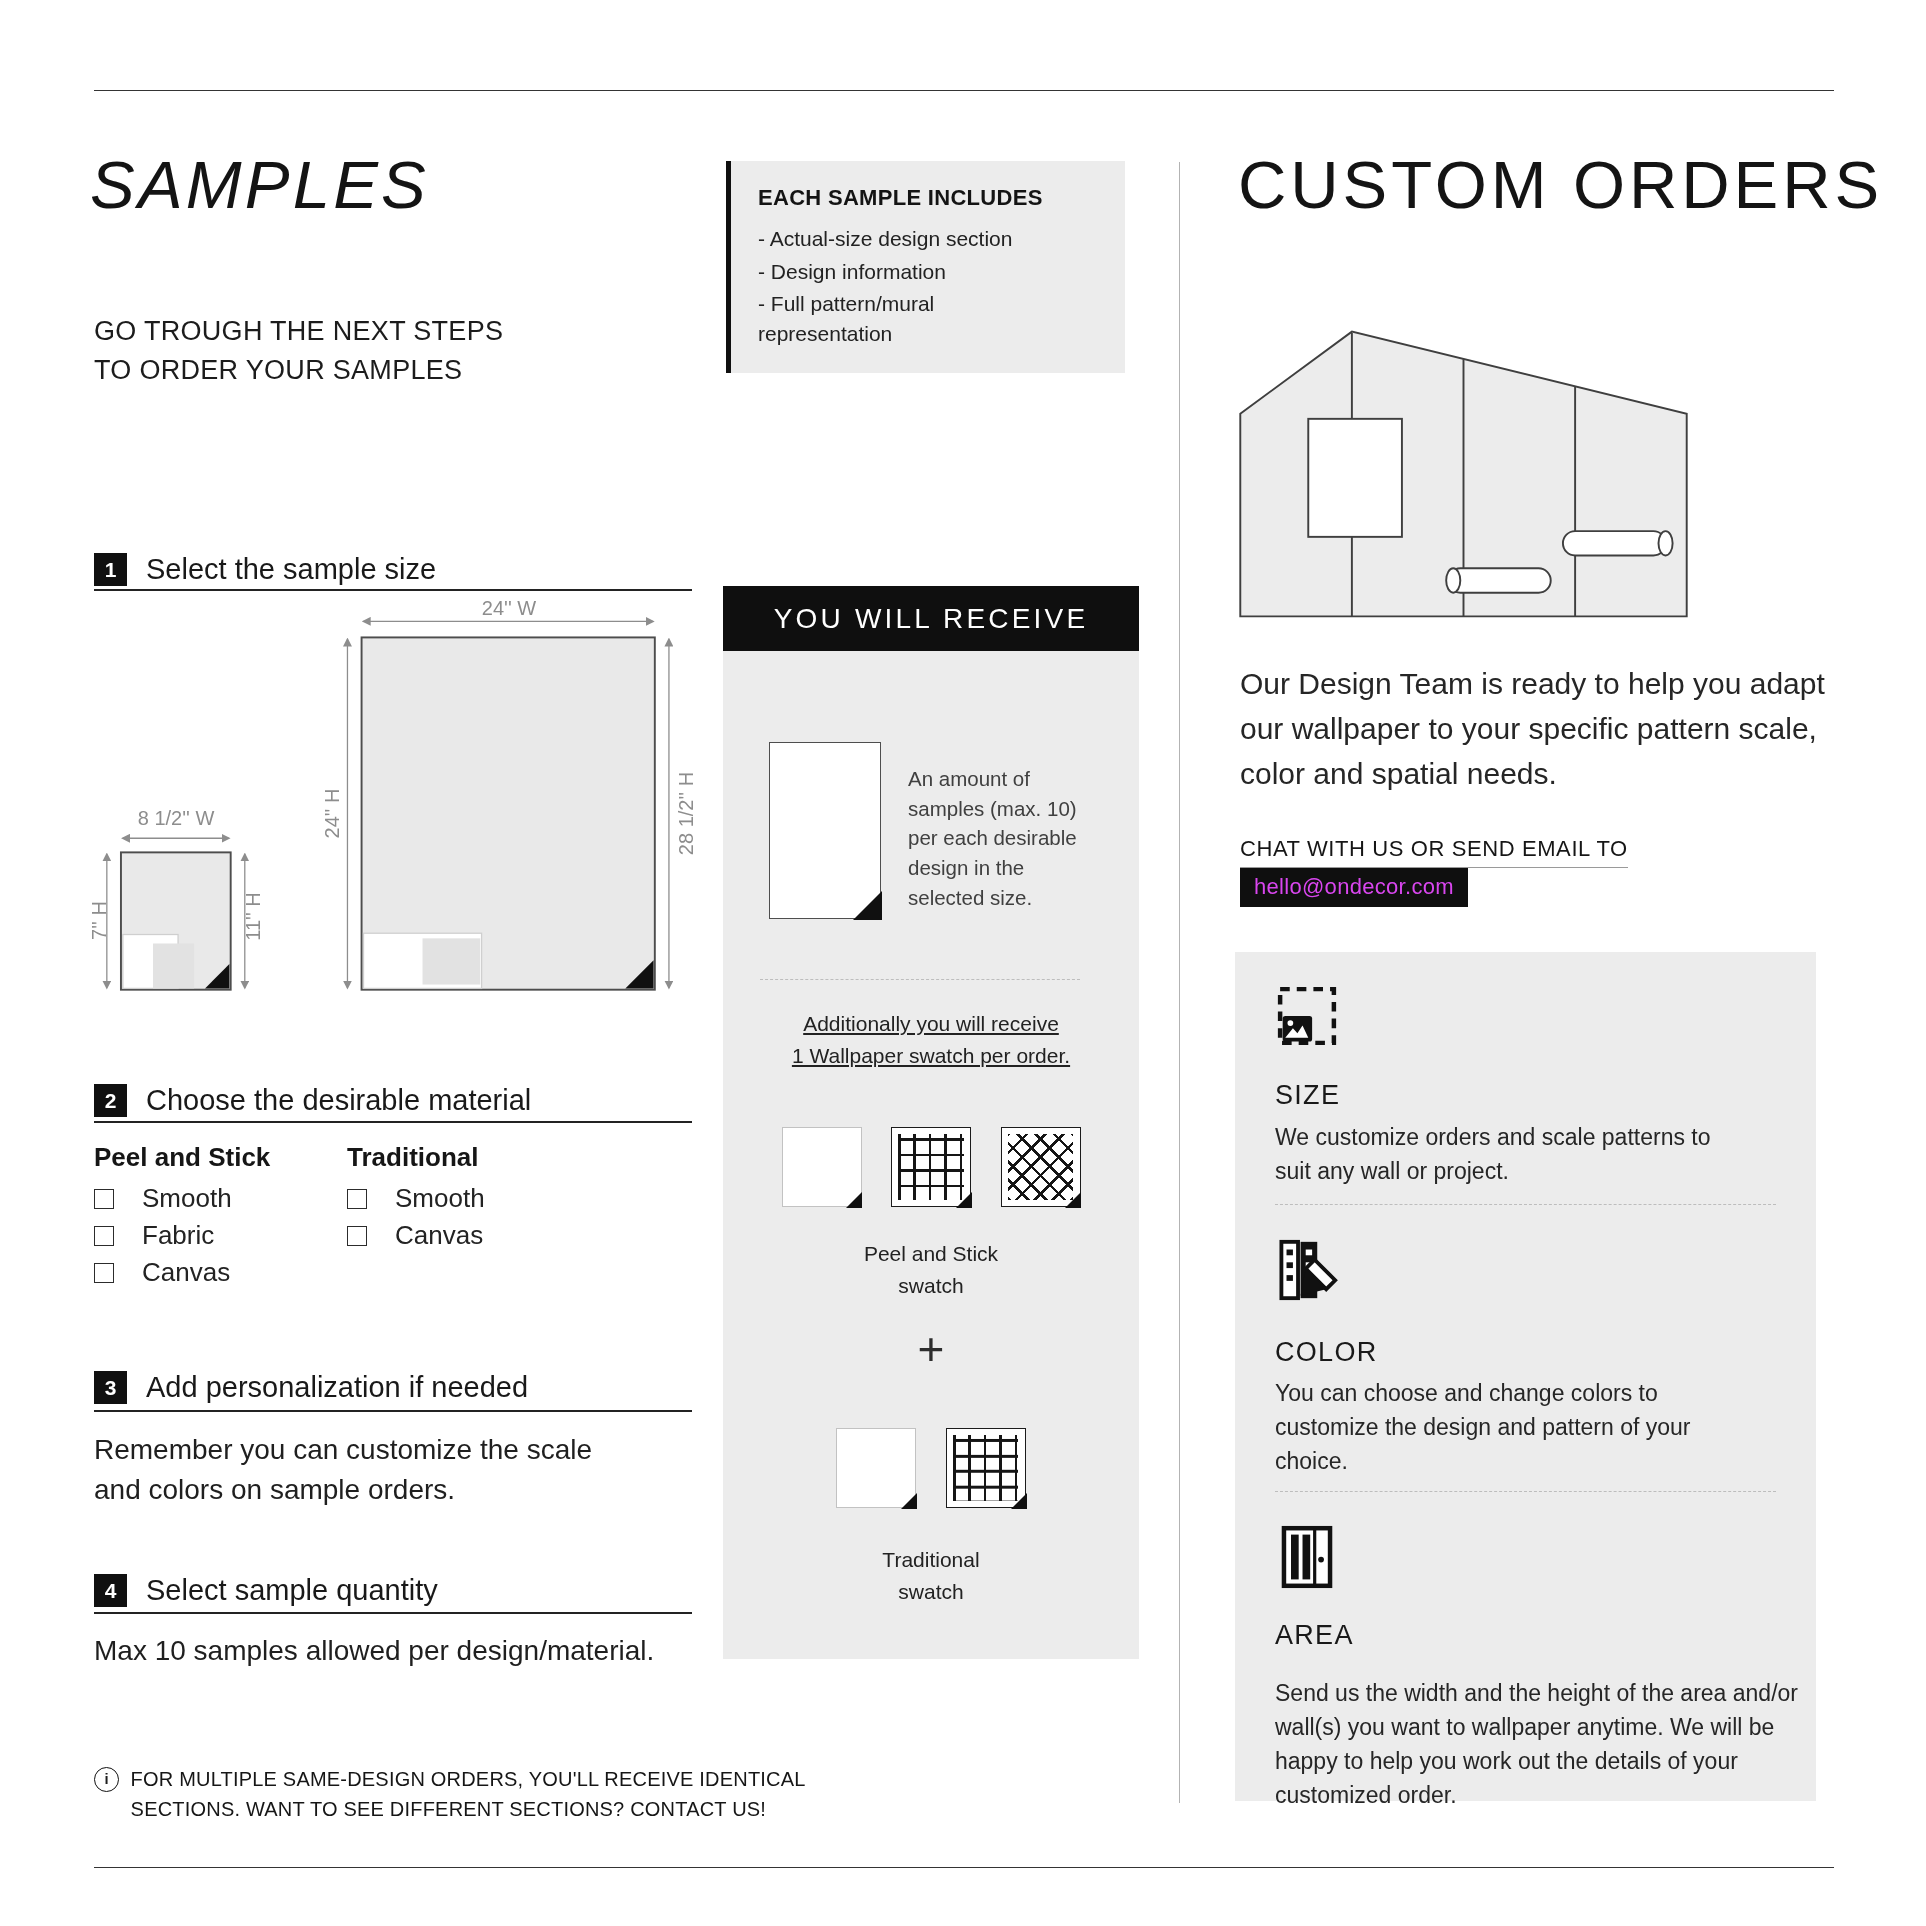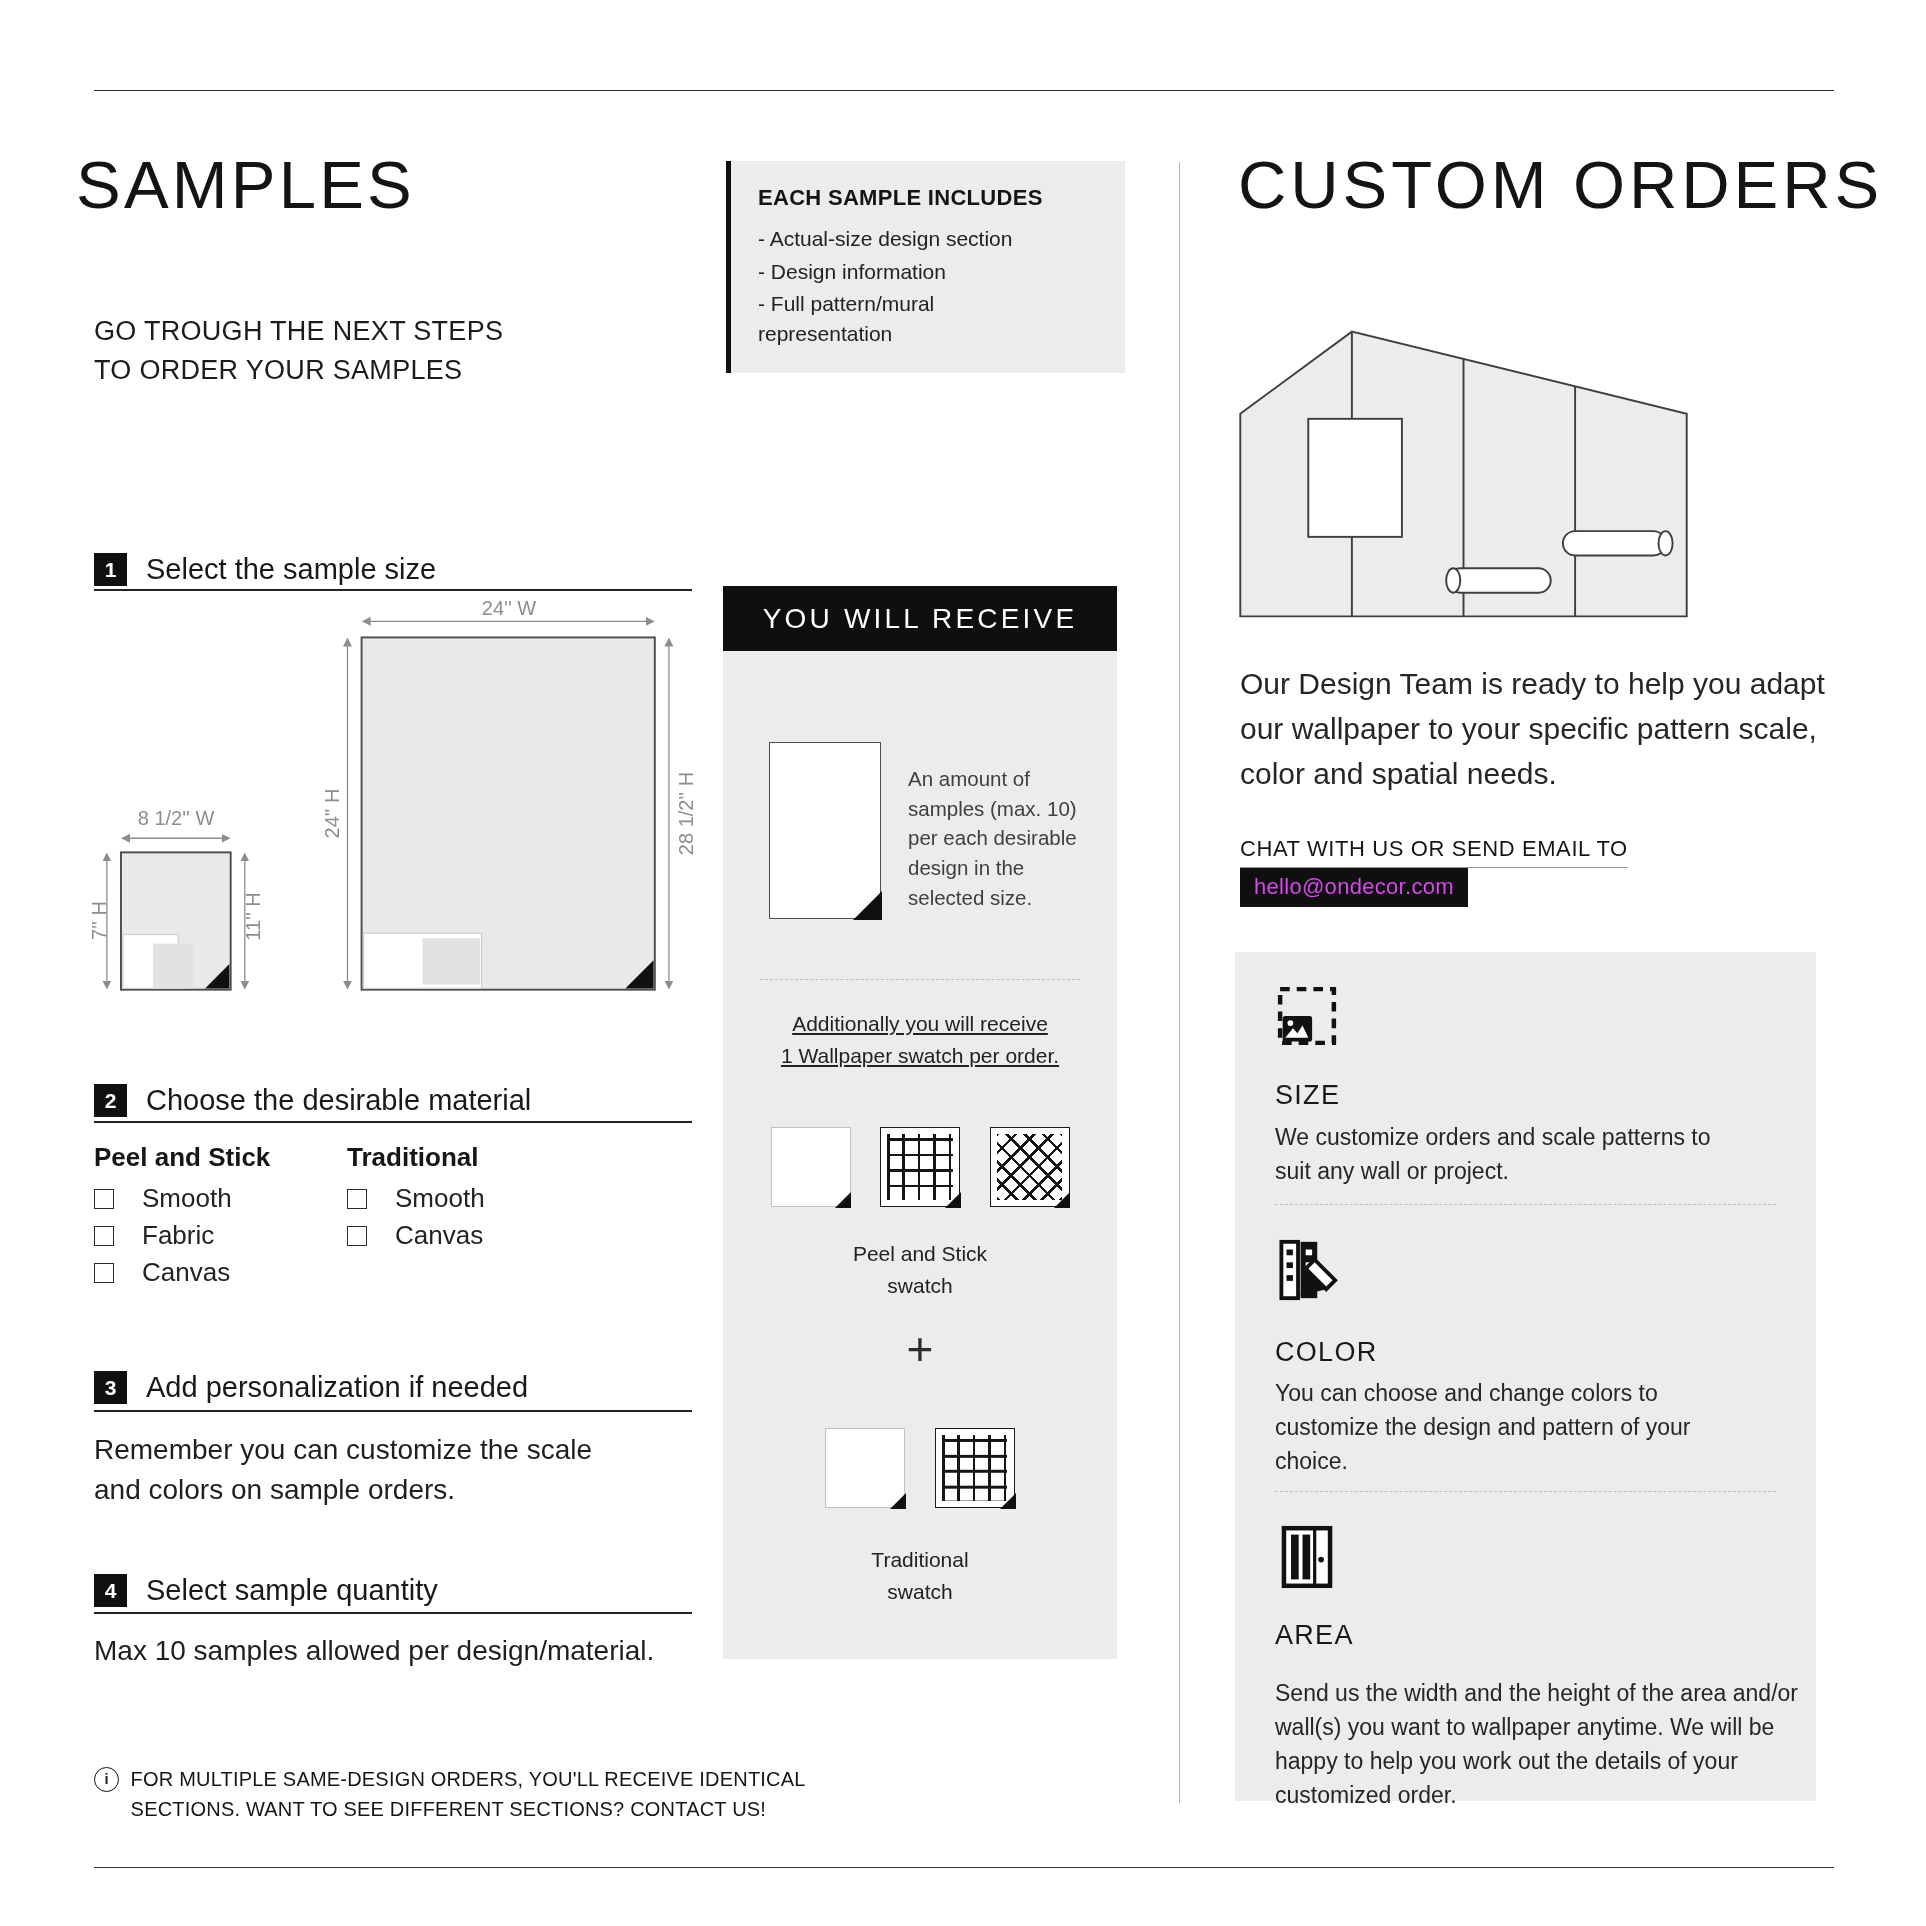--- a/index.html
+++ b/index.html
@@ -55,21 +55,21 @@
 </style>
 </head>
 <body>
 
 <div id="canvas">
 
   <div class="hairline" style="left:94px;top:90px;width:1740px;"></div>
   <div class="hairline" style="left:94px;top:1867px;width:1740px;"></div>
   <div class="vline" style="left:1179px;top:162px;height:1641px;"></div>
 
-  <div class="abs h1" style="left:76px;top:146px;">SAMPLES</div>
+  <div class="abs h1" style="left:90px;top:146px;font-style:italic;">SAMPLES</div>
   <div class="abs includes" style="left:726px;top:161px;">
     <div class="t">EACH SAMPLE INCLUDES</div>
     <div class="items pre" style="margin-top:13px;">- Actual-size design section</div>
     <div class="items pre" style="margin-top:2.6px;">- Design information</div>
     <div class="items pre" style="margin-top:2.6px;">- Full pattern/mural
    representation</div>
   </div>
 
   <div class="abs intro pre" style="left:94px;top:312px;width:488px;">GO TROUGH THE NEXT STEPS
 TO ORDER YOUR SAMPLES</div>
@@ -156,21 +156,21 @@
   </div>
   <div class="rule" style="left:94px;top:1612px;width:598px;"></div>
   <div class="body-text" style="left:94px;top:1631px;width:616px;">Max 10 samples allowed per design/material.</div>
 
   <div class="footnote" style="left:94px;top:1764px;width:809px;">
     <span class="info-ic">i</span>
     <span class="txt pre">FOR MULTIPLE SAME-DESIGN ORDERS, YOU'LL RECEIVE IDENTICAL
 SECTIONS. WANT TO SEE DIFFERENT SECTIONS? CONTACT US!</span>
   </div>
 
-  <div class="panel" style="left:723px;top:586px;width:394px;height:1073px;">
+  <div class="panel" style="left:723px;top:586px;width:394px;height:1073px;padding-left:22px;">
     <div class="recv-head">YOU WILL RECEIVE</div>
 
     <div class="page-ic" style="left:46px;top:156px;width:110px;height:175px;"></div>
     <div class="recv-txt" style="left:185px;top:178px;width:193px;">An amount of samples (max. 10) per each desirable design in the selected size.</div>
 
     <div class="dashed" style="left:37px;top:393px;width:320px;"></div>
 
     <div class="center-txt pre" style="top:422px;text-decoration:underline;">Additionally you will receive
 1 Wallpaper swatch per order.</div>
 

